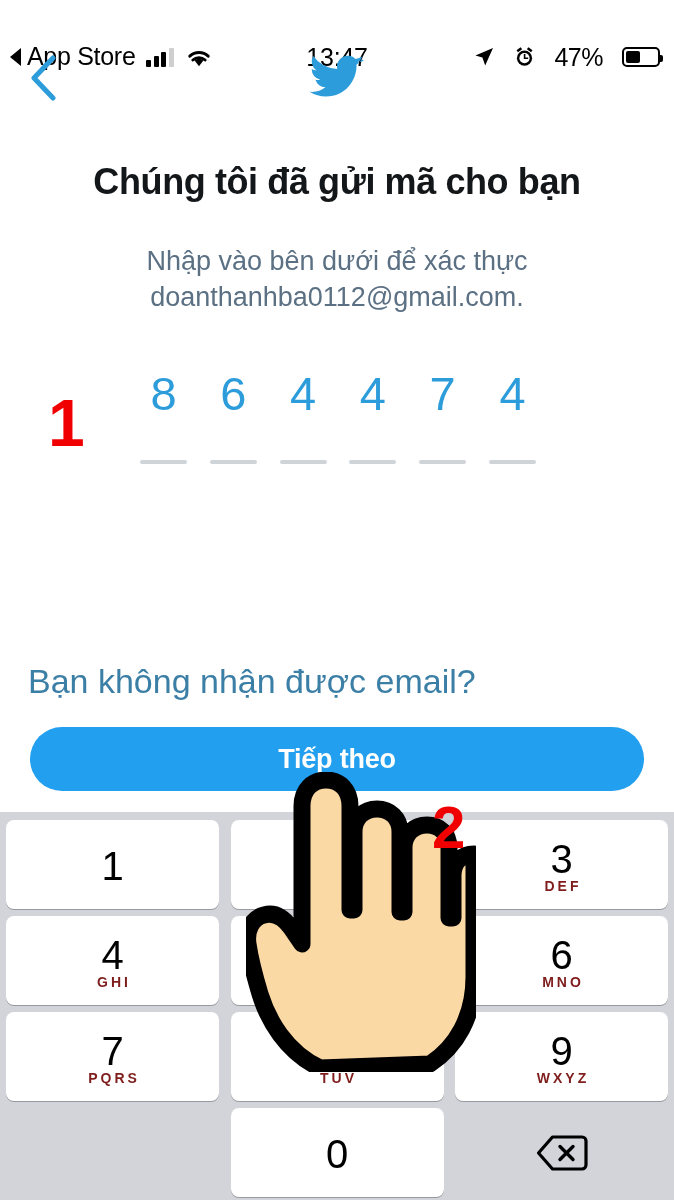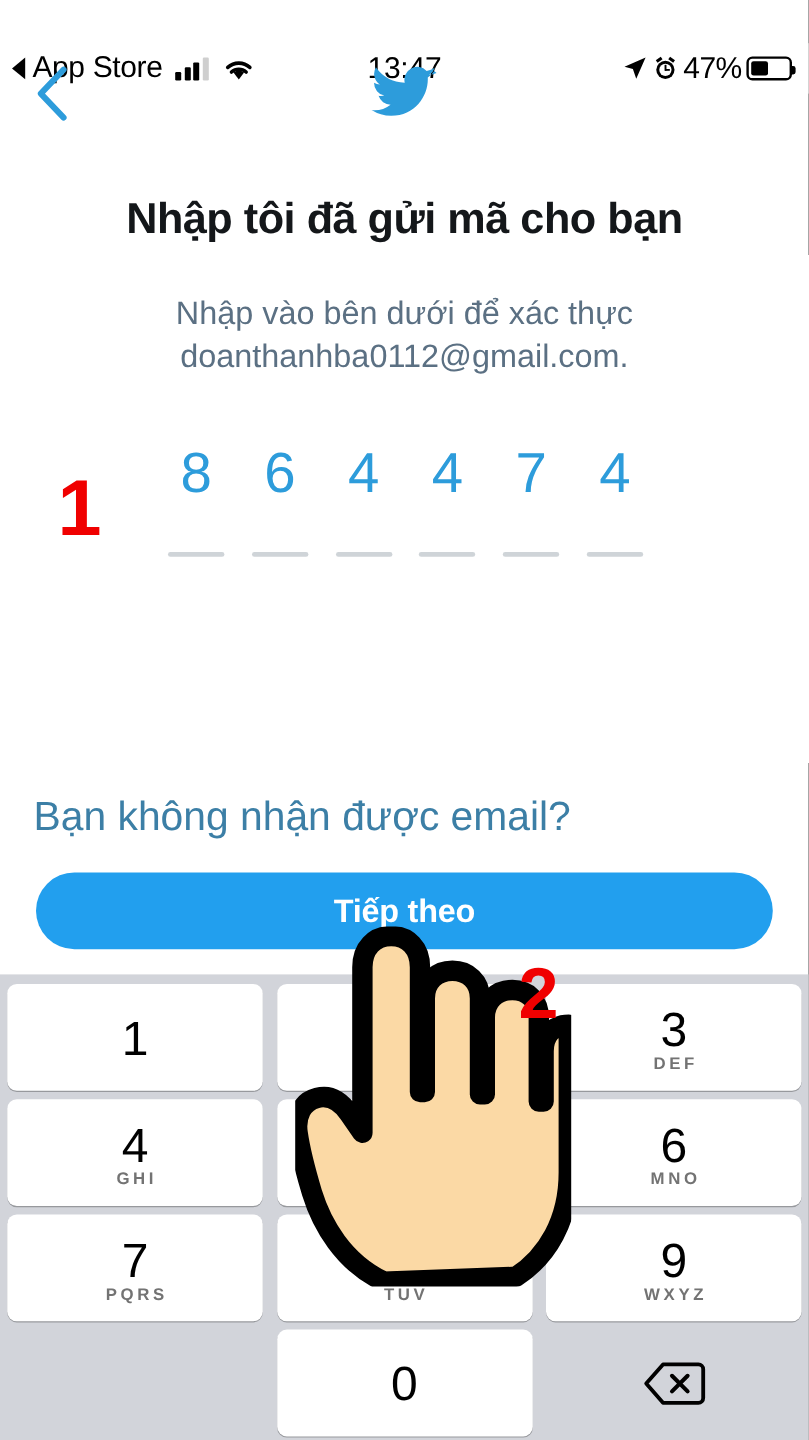--- a/index.html
+++ b/index.html
@@ -46,21 +46,21 @@
   .wifi svg { display:block; }
 
   .sb-center {
     position:absolute; left:0; right:0; top:0; height:42px;
     display:flex; align-items:center; justify-content:center;
     pointer-events:none;
   }
   .sb-time { font-size:25px; color:#000; font-weight:400; letter-spacing:-0.2px; }
 
   .sb-right {
-    margin-left:auto; display:flex; align-items:center; gap:4px;justify-content:flex-end;
+    margin-left:auto; display:flex; align-items:center; gap:19px;justify-content:flex-end;
   }
   .loc-arrow svg, .alarm svg { display:block; }
   .sb-batt-pct { font-size:25px; color:#000; letter-spacing:-0.5px; }
   .batt {
     position:relative; width:38px; height:20px;
     border:2.5px solid #000; border-radius:5px;
     display:flex; align-items:center;
     padding:2px;
   }
   .batt::after {
@@ -171,21 +171,21 @@
     box-shadow:0 1px 0 rgba(0,0,0,0.28);
     display:flex; flex-direction:column;
     align-items:center; justify-content:center;
     cursor:pointer;
     padding-top:2px;
   }
   .key .num {
     font-size:40px; color:#000; font-weight:400; line-height:1;
   }
   .key .sub {
-    font-size:14px; color:#737373; font-weight:700;
+    font-size:14px; color:#7f1d1d; font-weight:700;
     letter-spacing:3px; margin-top:0; line-height:1;
     padding-left:3px;
   }
   .key.no-sub .num { margin-top:0; }
   .key-blank {
     width:213px; height:89px;
     background:transparent;
   }
   .key-del {
     width:213px; height:89px;
@@ -266,21 +266,21 @@
     </div>
     <div class="brand-logo">
       <span>
         <svg width="56" height="46" viewBox="0 0 24 20">
           <path fill="#2D9CDB" d="M23.643 2.937c-.835.37-1.732.62-2.675.733a4.67 4.67 0 0 0 2.048-2.578 9.3 9.3 0 0 1-2.958 1.13 4.66 4.66 0 0 0-7.938 4.25A13.229 13.229 0 0 1 1.671.9a4.66 4.66 0 0 0 1.442 6.22 4.65 4.65 0 0 1-2.11-.583v.06a4.66 4.66 0 0 0 3.737 4.568 4.69 4.69 0 0 1-2.104.08 4.66 4.66 0 0 0 4.352 3.234 9.35 9.35 0 0 1-5.786 1.995c-.376 0-.747-.022-1.112-.065a13.19 13.19 0 0 0 7.14 2.093c8.57 0 13.255-7.098 13.255-13.254 0-.2-.005-.402-.014-.602a9.47 9.47 0 0 0 2.325-2.41z"></path>
         </svg>
       </span>
     </div>
   </div>
 
-  <h1 id="headline">Nhập tôi đã gửi mã cho bạn</h1>
+  <h1 id="headline">Chúng tôi đã gửi mã cho bạn</h1>
   <p id="subtitle">Nhập vào bên dưới để xác thực doanthanhba0112@gmail.com.</p>
 
   <div id="otp-row">
     <div class="otp-cell">
       <span class="otp-digit">8</span>
       <span class="otp-underline"></span>
     </div>
     <div class="otp-cell">
       <span class="otp-digit">6</span>
       <span class="otp-underline"></span>

